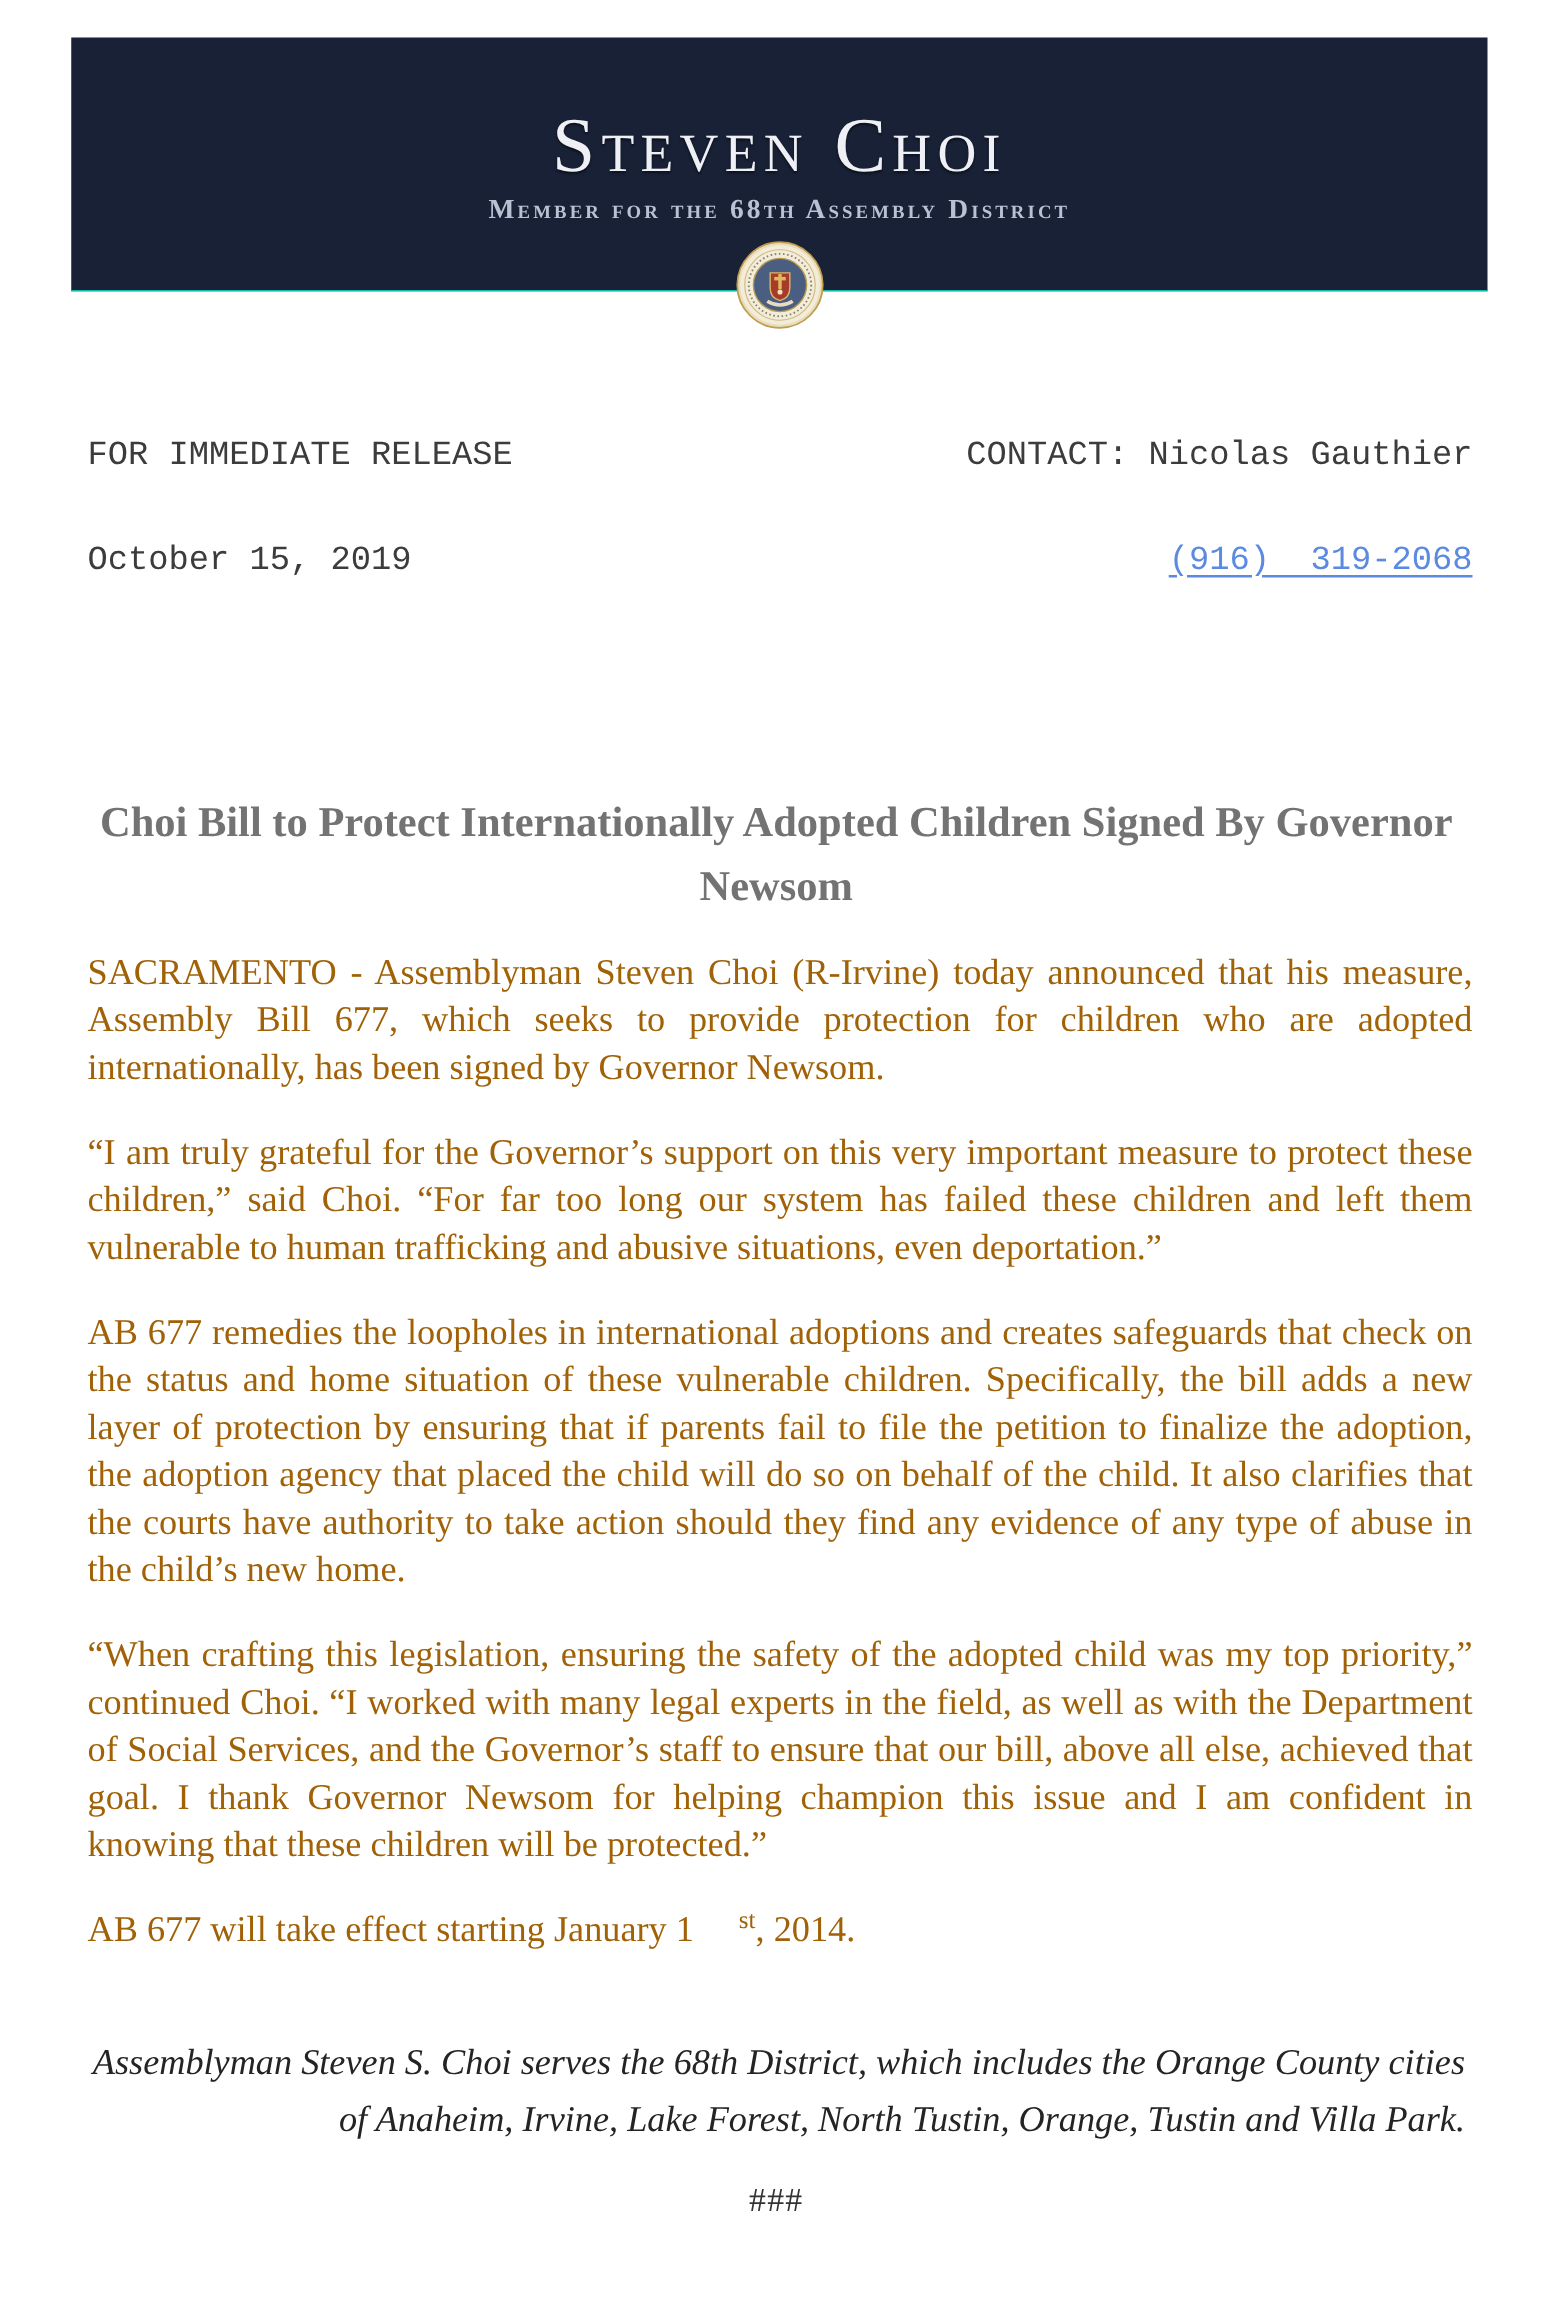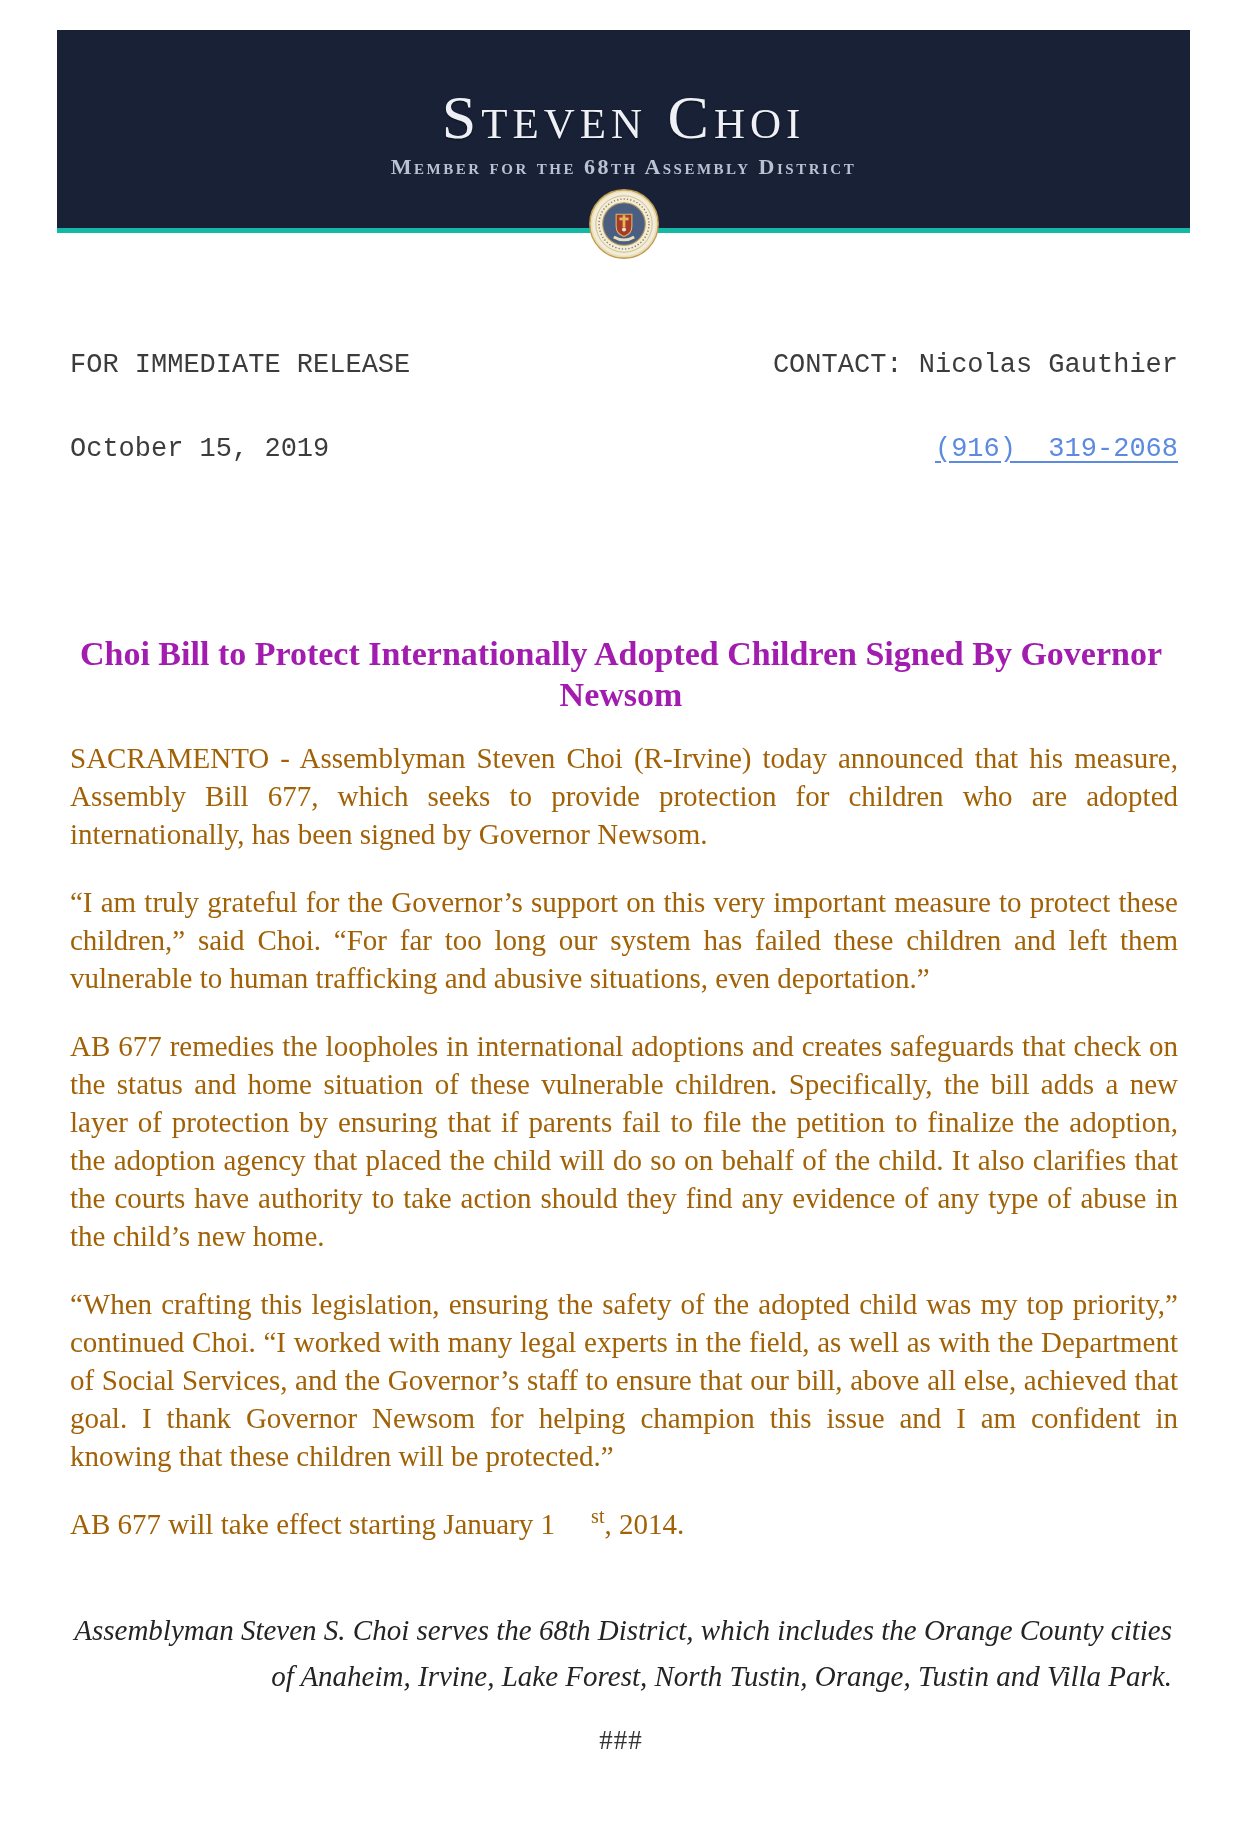--- a/index.html
+++ b/index.html
@@ -12,21 +12,21 @@
     color: #222222;
     overflow: hidden;
     position: relative;
   }
 
   
   .header-band {
     margin: 30px 52px 0 57px;
     height: 203px;
     background: #182136;
-    border-bottom: 5px solid #14b8a6;
+    border-bottom: 1px solid #14b8a6;
     position: relative;
     text-align: center;
   }
   .header-name {
     padding-top: 56px;
     font-variant: small-caps;
     font-size: 62px;
     line-height: 62px;
     letter-spacing: 5px;
     color: #eef0f5;
@@ -68,23 +68,23 @@
     text-decoration: underline;
     text-underline-offset: 5px;
     cursor: pointer;
   }
 
   
   .article-title {
     margin: 168px 60px 0 60px;
     text-align: center;
     font-size: 34px;
-    line-height: 41px;
+    line-height: 51px;
     font-weight: 700;
-    color: #a21caf;
+    color: #737373;
   }
   .body-copy { margin-top: 24px; }
   .body-p {
     margin: 0 64px 30px 70px;
     font-size: 29px;
     line-height: 38px;
     text-align: justify;
     color: #a16207;
   }
   .body-p.no-justify { text-align: left; }

